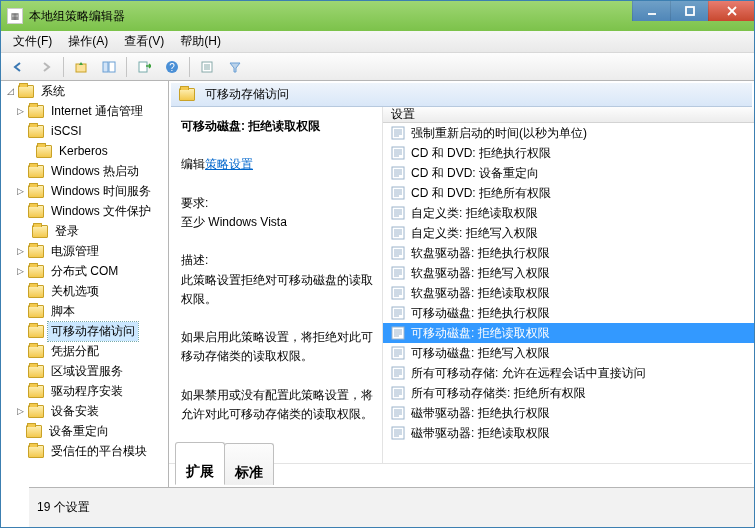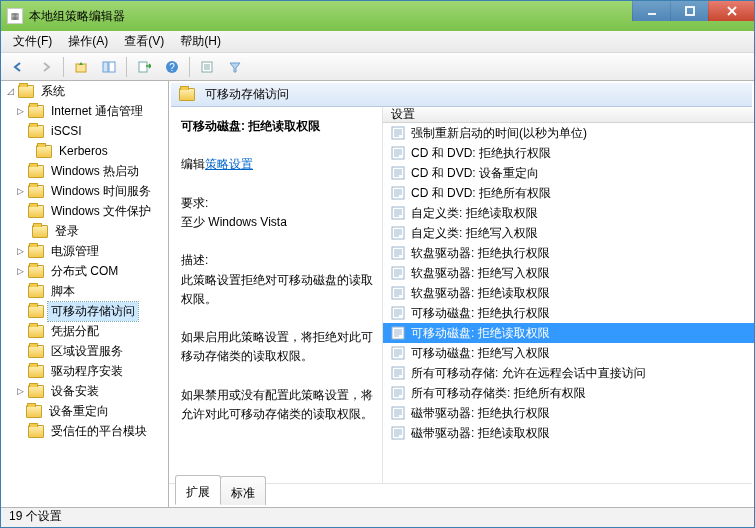--- a/index.html
+++ b/index.html
@@ -36,23 +36,23 @@
   .descpane .linklike{color:#0066cc; text-decoration:underline; cursor:pointer;}
   .listpane { flex:1; display:flex; flex-direction:column; min-width:0; overflow:hidden;}
   .colhdr { height:16px; background:linear-gradient(#fdfdfd,#ececec); border-bottom:1px solid #d3d3d3; display:flex; align-items:center; padding-left:8px;font-family:Liberation Mono, monospace;}
   .rows { overflow-y:scroll; overflow-x:scroll; flex:1; }
   .row { display:flex; align-items:center; height:20px; padding-left:8px; gap:6px; white-space:nowrap;}
   .row.selected { background:#3399ff; color:#fff; }
   .row.selected .picon{} 
   .picon { width:14px;height:14px; display:inline-flex;align-items:center;justify-content:center;}
   .picon svg{display:block;}
   .tabs { height:22px; display:flex; align-items:flex-end; padding-left:6px; background:#fff; border-top:1px solid #e3e3e3; margin:0 2px 2px 0;}
-  .tab { padding:8px 10px 3px 10px; border:1px solid #bfbfbf; border-bottom:none; margin-right:-1px; background:linear-gradient(#fcfcfc,#f0f0f0); border-radius:3px 3px 0 0; font-size:12px;}
+  .tab { padding:20px 10px 3px 10px; border:1px solid #bfbfbf; border-bottom:none; margin-right:-1px; background:linear-gradient(#fcfcfc,#f0f0f0); border-radius:3px 3px 0 0; font-size:14px;font-weight:bold;}
   .tab.active{ background:#fff; position:relative; z-index:1; border-bottom:1px solid #fff; }
-  .status { height:20px; border-top:1px solid #b5b5b5; background:#f2f2f2; display:flex; padding:0 8px; }
+  .status { height:40px; border-top:1px solid #b5b5b5; background:#f2f2f2; display:flex; align-items:center; padding:0 8px;margin-left:28px; }
   ::-webkit-scrollbar{width:16px;height:16px;}
   ::-webkit-scrollbar-track{background:#f1f1f1;border-left:1px solid #dcdcdc;}
   ::-webkit-scrollbar-thumb{background:#c9c9c9;border:1px solid #a9a9a9;border-radius:2px;}
   ::-webkit-scrollbar-button{background:#e9e9e9;height:16px;width:16px;border:1px solid #c9c9c9;}
 </style>
 </head>
 <body>
 
 <div class="window">
 
@@ -204,20 +204,27 @@
                     <span class="expander">▷</span>
                     <span class="fld"></span>
                     <span class="node-label">电源管理</span>
                   </div>
                 </li>
                 <li>
                   <div class="node" style="padding-left:14px">
                     <span class="expander">▷</span>
                     <span class="fld"></span>
                     <span class="node-label">分布式 COM</span>
+                  </div>
+                </li>
+                <li>
+                  <div class="node" style="padding-left:14px">
+                    <span class="expander"></span>
+                    <span class="fld"></span>
+                    <span class="node-label">关机选项</span>
                   </div>
                 </li>
                 <li>
                   <div class="node" style="padding-left:14px">
                     <span class="expander"></span>
                     <span class="fld"></span>
                     <span class="node-label">脚本</span>
                   </div>
                 </li>
                 <li>

